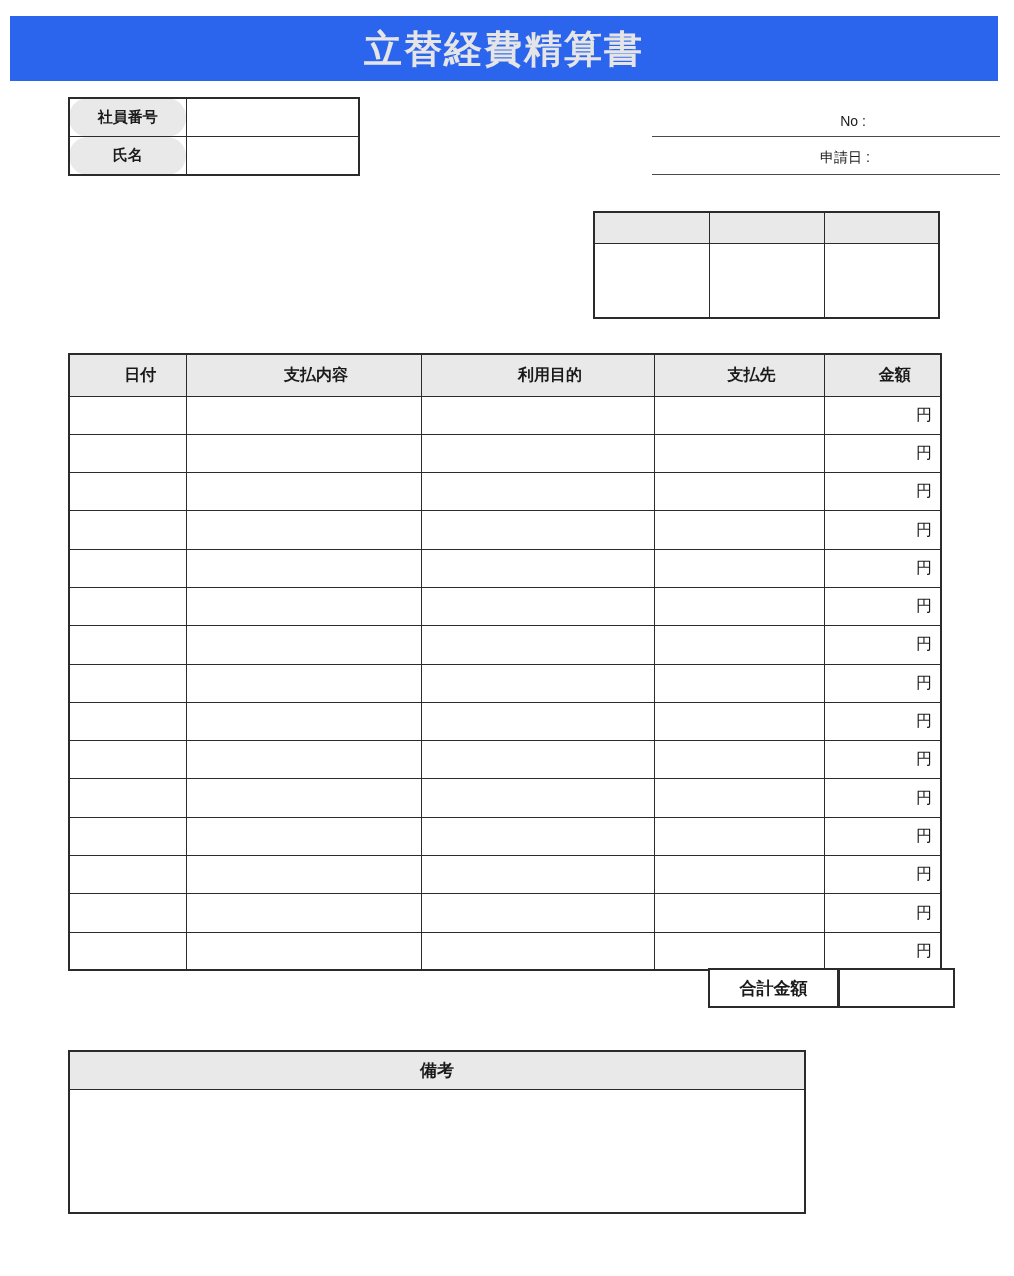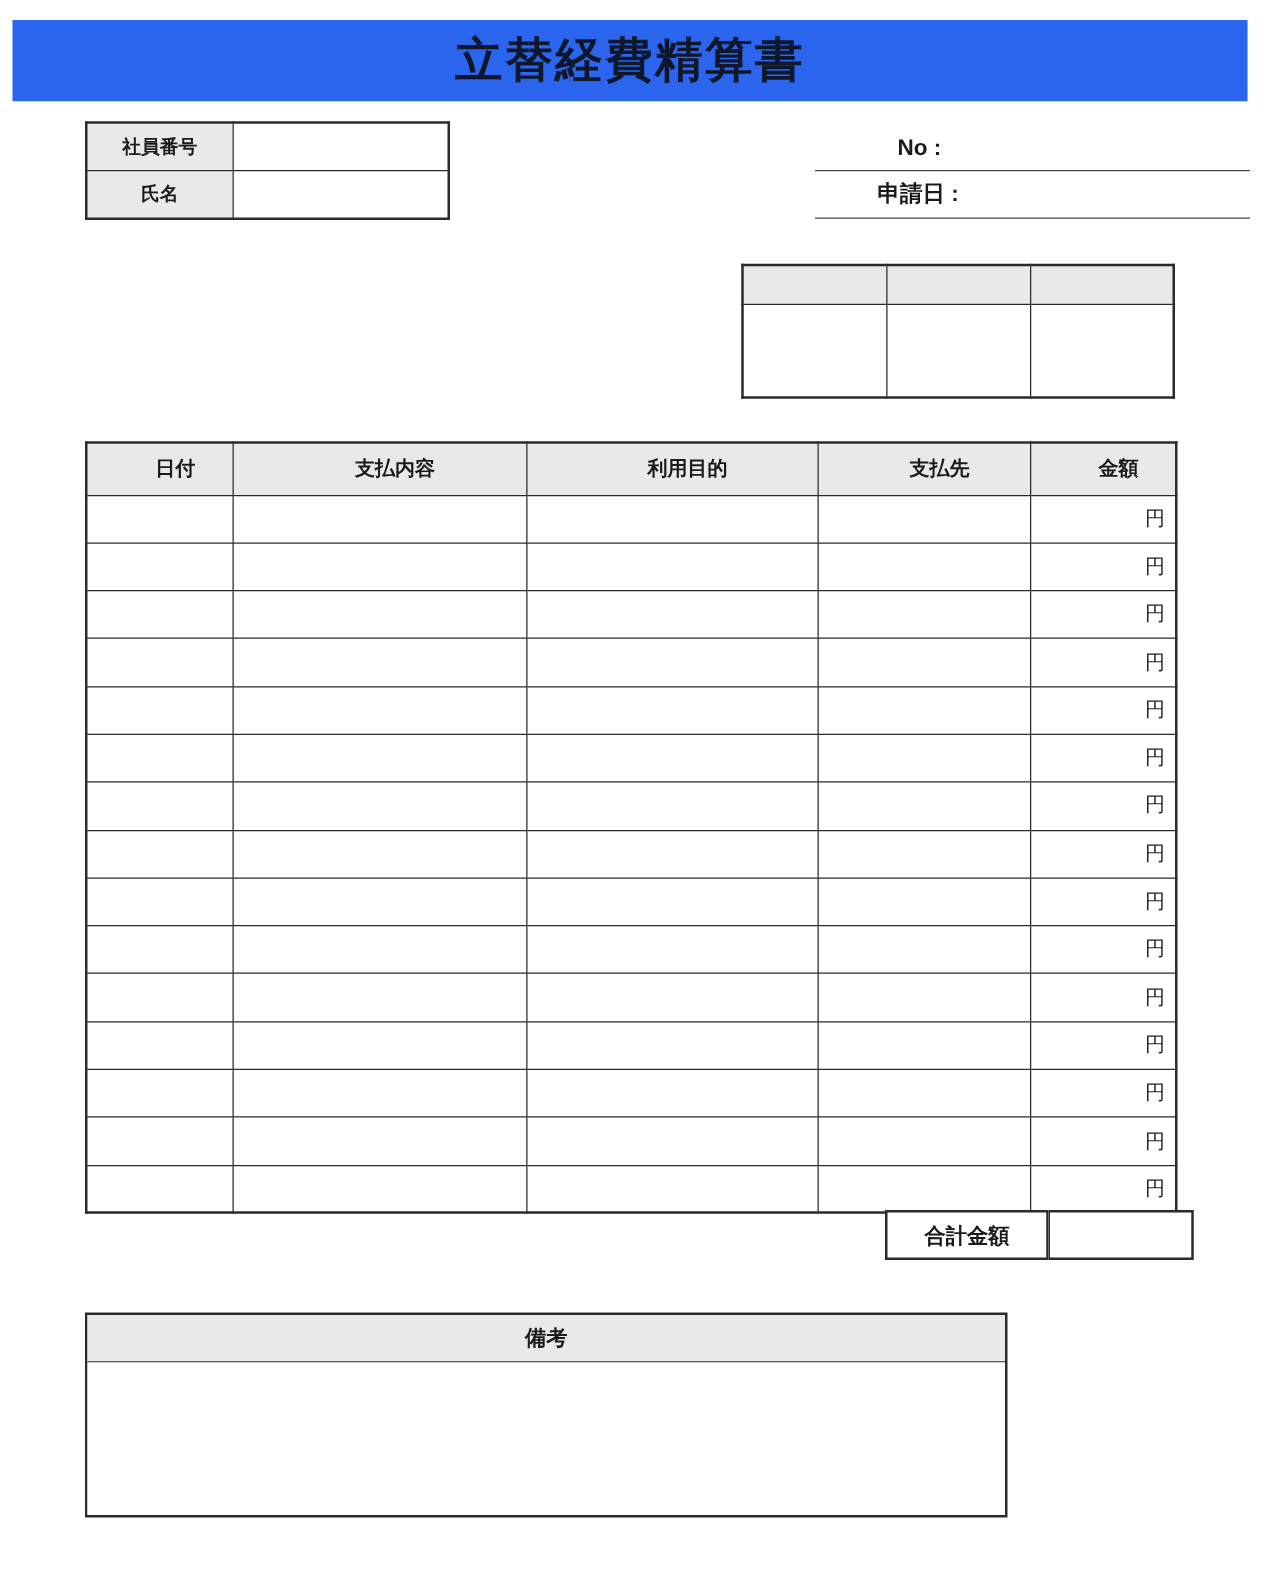--- a/index.html
+++ b/index.html
@@ -11,40 +11,41 @@
   }
   .page { position: relative; width: 1014px; height: 1276px; background: #fff; overflow: hidden; }
 
   
   .banner {
     position: absolute; left: 10px; top: 16px; width: 988px; height: 65px;
     background: #2b64ed;
     display: flex; align-items: center; justify-content: center;
   }
   .banner h1 {
-    color: #0f172a; font-size: 38px; font-weight: bold; letter-spacing: 2px; line-height: 1;
+    color: #e5e5e5; font-size: 38px; font-weight: bold; letter-spacing: 2px; line-height: 1;
   }
 
   
   table { border-collapse: collapse; table-layout: fixed; }
   th, td { border: 1px solid #2b2b2b; vertical-align: middle; }
   .hdr-cell { background: #e9e9e9; font-weight: bold; text-align: center; font-size: 16px; }
 
   
   .emp-table { position: absolute; left: 68px; top: 97px; width: 290px; border: 2px solid #2b2b2b; }
-  .emp-table th { width: 117px; height: 38.7px; background: #e9e9e9; font-weight: bold; font-size: 15px; text-align: center; }
+  .emp-table th { width: 117px; height: 38.7px; background: #e9e9e9; font-weight: bold; font-size: 15px; text-align: center; border-radius: 19px; }
   .emp-table td { width: 173px; background: #fff; font-size: 15px; padding: 0 8px; }
 
   
   .meta-line {
     position: absolute; left: 652px; width: 348px;
     border-bottom: 1.5px solid #4a4a4a;
     display: flex; align-items: flex-end;
-    font-size: 18px; font-weight: bold;
+    font-size: 14px; font-weight: normal;
     padding-bottom: 7px;
+    justify-content: center;
   }
   .meta-no   { top: 97px;  height: 40px; padding-left: 66px; }
   .meta-date { top: 137px; height: 38px; padding-left: 50px; }
   .meta-line .value { margin-left: 12px; font-weight: normal; }
 
   
   .approval-table { position: absolute; left: 593px; top: 211px; width: 347px; border: 2px solid #2b2b2b; }
   .approval-table th { height: 31px; background: #e9e9e9; }
   .approval-table td { height: 75px; background: #fff; }
   .approval-table th, .approval-table td { width: 33.33%; }

